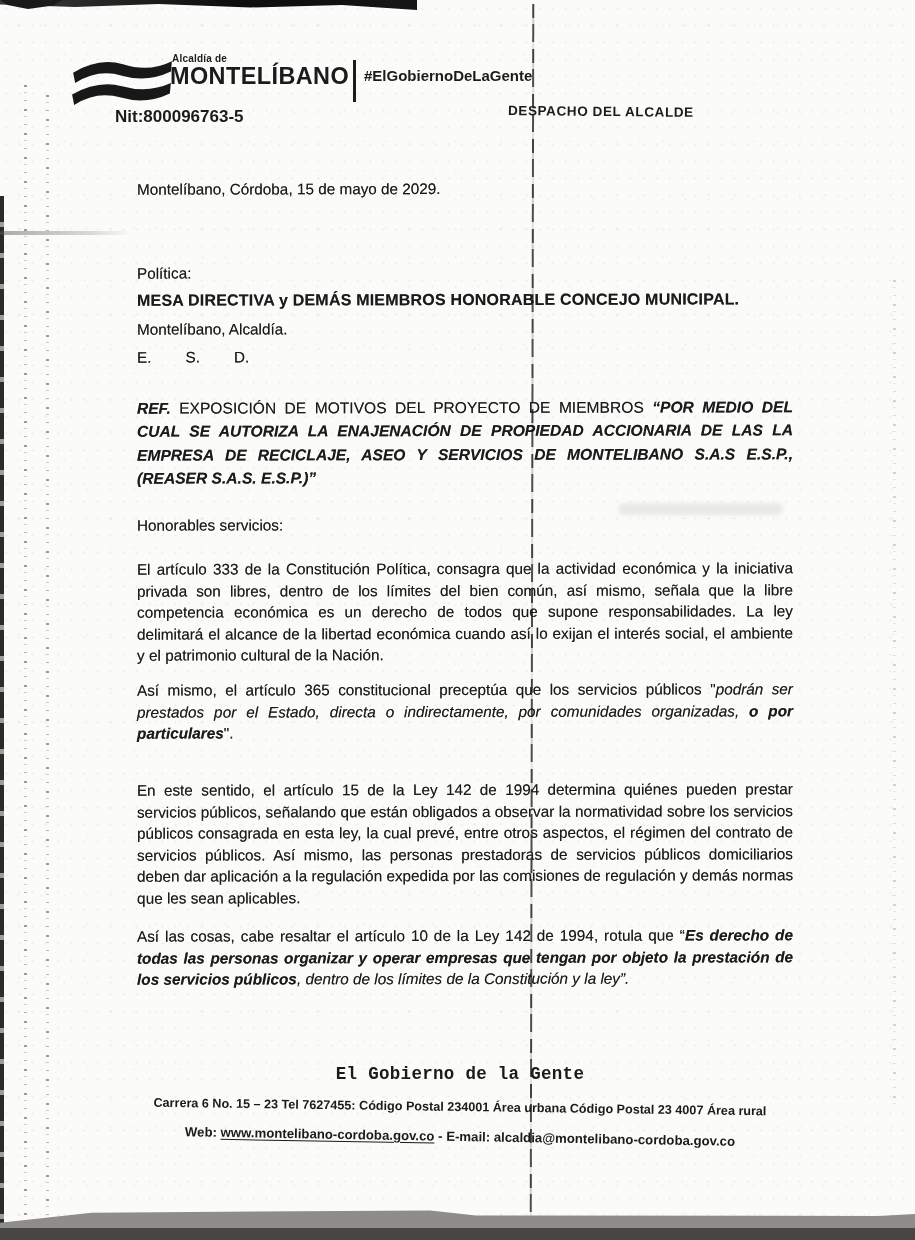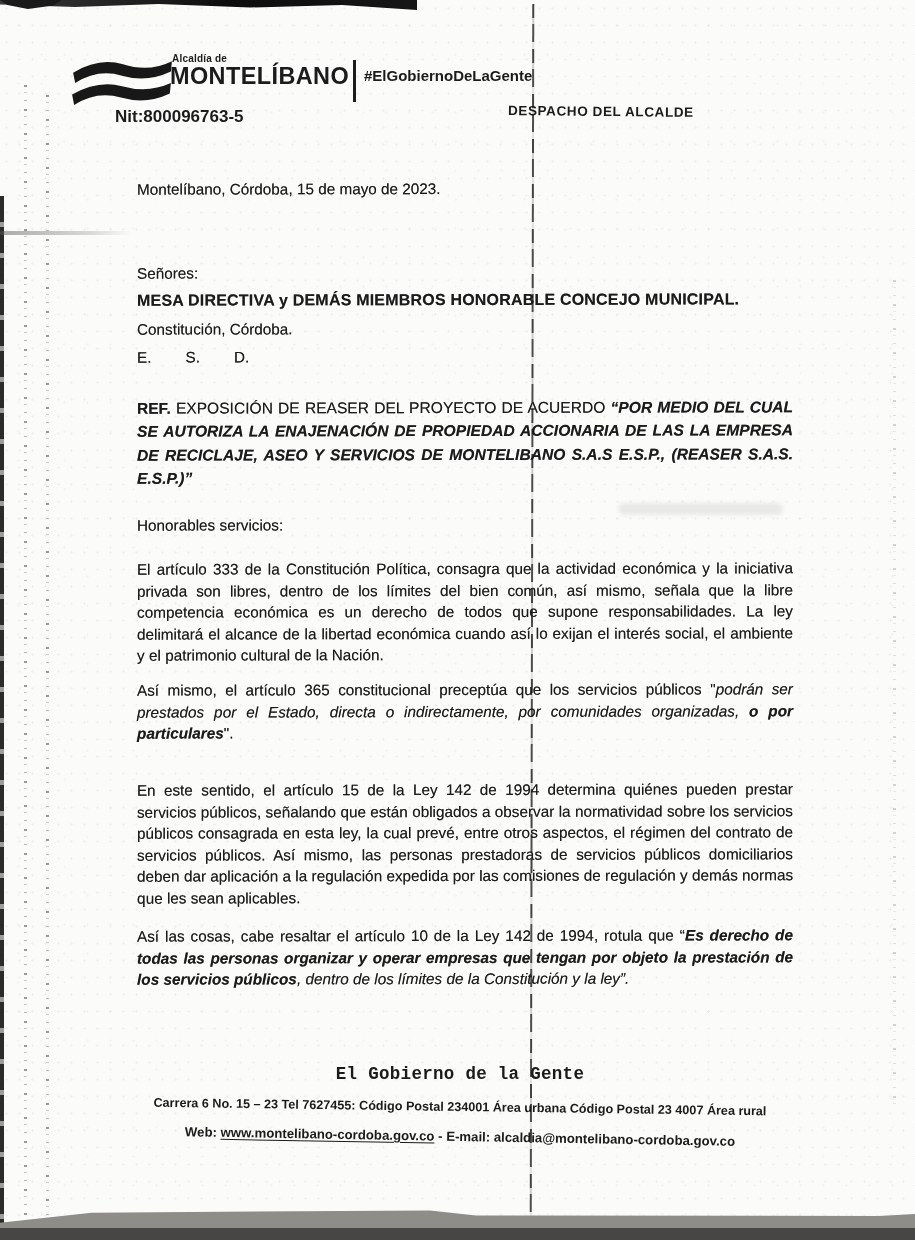--- a/index.html
+++ b/index.html
@@ -56,21 +56,21 @@
   .salutation { top:262px; }
   .recipient  { top:289px; font-weight:bold; font-size:16px; letter-spacing:.2px; width:680px; }
   .city       { top:318px; }
   .esd        { top:346px; }
   .ref        { top:396px; line-height:23.3px; font-size:15.6px; text-align:justify; }
   .greeting   { top:514px; }
   .p1 { top:558px; text-align:justify; }
   .p2 { top:679px; text-align:justify; }
   .p3 { top:763px; text-align:justify;margin-top:16px; }
   .p4 { top:925px; text-align:justify; }
-  .b { font-weight:bold; }
+  .b { font-weight:bold;font-style:italic; }
   .i { font-style:italic; }
   
   .footer-slogan { position:absolute; left:110px; top:1064px; width:700px; text-align:center;
     font-family:Liberation Mono, monospace; font-weight:bold; font-size:17.5px; letter-spacing:.3px; }
   .footer-address { position:absolute; left:95px; top:1100px; width:730px; text-align:center;
     font-size:12.6px; font-weight:600; transform:rotate(.8deg); }
   .footer-webline { position:absolute; left:95px; top:1129px; width:730px; text-align:center;
     font-size:13.2px; font-weight:600; transform:rotate(1deg); }
   .u { text-decoration:underline; text-underline-offset:2px; font-weight:bold; }
 </style>
@@ -96,26 +96,26 @@
       <path d="M2 38 Q27 24 50 30 Q75 37 97 27 L96 37 Q73 48 49 41 Q26 34 4 48 Z" fill="#181818"></path>
     </svg>
   </span>
   <div class="brand-alcaldia">Alcaldía de</div>
   <div class="brand-name">MONTELÍBANO</div>
   <div class="brand-divider"></div>
   <div class="brand-hashtag">#ElGobiernoDeLaGente</div>
   <div class="nit">Nit:800096763-5</div>
   <div class="office">DESPACHO DEL ALCALDE</div>
 
-  <div class="blk date">Montelíbano, Córdoba, 15 de mayo de 2023.</div>
-  <div class="blk salutation">Señores:</div>
+  <div class="blk date">Montelíbano, Córdoba, 15 de mayo de 2029.</div>
+  <div class="blk salutation">Política:</div>
   <div class="blk recipient">MESA DIRECTIVA y DEMÁS MIEMBROS HONORABLE CONCEJO MUNICIPAL.</div>
-  <div class="blk city">Constitución, Córdoba.</div>
+  <div class="blk city">Montelíbano, Alcaldía.</div>
   <div class="blk esd">E.&nbsp;&nbsp;&nbsp;&nbsp;&nbsp;&nbsp;&nbsp;&nbsp;S.&nbsp;&nbsp;&nbsp;&nbsp;&nbsp;&nbsp;&nbsp;&nbsp;D.</div>
-  <div class="blk ref"><span class="b">REF.</span><span> EXPOSICIÓN DE REASER DEL PROYECTO DE ACUERDO </span><span class="b i">“POR MEDIO DEL CUAL SE AUTORIZA LA ENAJENACIÓN DE PROPIEDAD ACCIONARIA DE LAS LA EMPRESA DE RECICLAJE, ASEO Y SERVICIOS DE MONTELIBANO S.A.S E.S.P., (REASER S.A.S. E.S.P.)”</span></div>
+  <div class="blk ref"><span class="b">REF.</span><span> EXPOSICIÓN DE MOTIVOS DEL PROYECTO DE MIEMBROS </span><span class="b i">“POR MEDIO DEL CUAL SE AUTORIZA LA ENAJENACIÓN DE PROPIEDAD ACCIONARIA DE LAS LA EMPRESA DE RECICLAJE, ASEO Y SERVICIOS DE MONTELIBANO S.A.S E.S.P., (REASER S.A.S. E.S.P.)”</span></div>
   <div class="blk greeting">Honorables servicios:</div>
   <div class="blk p1"><span>El artículo 333 de la Constitución Política, consagra que la actividad económica y la iniciativa privada son libres, dentro de los límites del bien común, así mismo, señala que la libre competencia económica es un derecho de todos que supone responsabilidades. La ley delimitará el alcance de la libertad económica cuando así lo exijan el interés social, el ambiente y el patrimonio cultural de la Nación.</span></div>
   <div class="blk p2"><span>Así mismo, el artículo 365 constitucional preceptúa que los servicios públicos "</span><span class="i">podrán ser prestados por el Estado, directa o indirectamente, por comunidades organizadas, </span><span class="b i">o por particulares</span><span>".</span></div>
   <div class="blk p3"><span>En este sentido, el artículo 15 de la Ley 142 de 1994 determina quiénes pueden prestar servicios públicos, señalando que están obligados a observar la normatividad sobre los servicios públicos consagrada en esta ley, la cual prevé, entre otros aspectos, el régimen del contrato de servicios públicos. Así mismo, las personas prestadoras de servicios públicos domiciliarios deben dar aplicación a la regulación expedida por las comisiones de regulación y demás normas que les sean aplicables.</span></div>
   <div class="blk p4"><span>Así las cosas, cabe resaltar el artículo 10 de la Ley 142 de 1994, rotula que “</span><span class="b i">Es derecho de todas las personas organizar y operar empresas que tengan por objeto la prestación de los servicios públicos</span><span class="i">, dentro de los límites de la Constitución y la ley”.</span></div>
 
   <div class="footer-slogan">El Gobierno de la Gente</div>
   <div class="footer-address">Carrera 6 No. 15 – 23 Tel 7627455: Código Postal 234001 Área urbana Código Postal 23 4007 Área rural</div>
   <div class="footer-webline"><span>Web: </span><span class="u">www.montelibano-cordoba.gov.co</span><span>  - E-mail: </span><span>alcaldia@montelibano-cordoba.gov.co</span></div>
 

